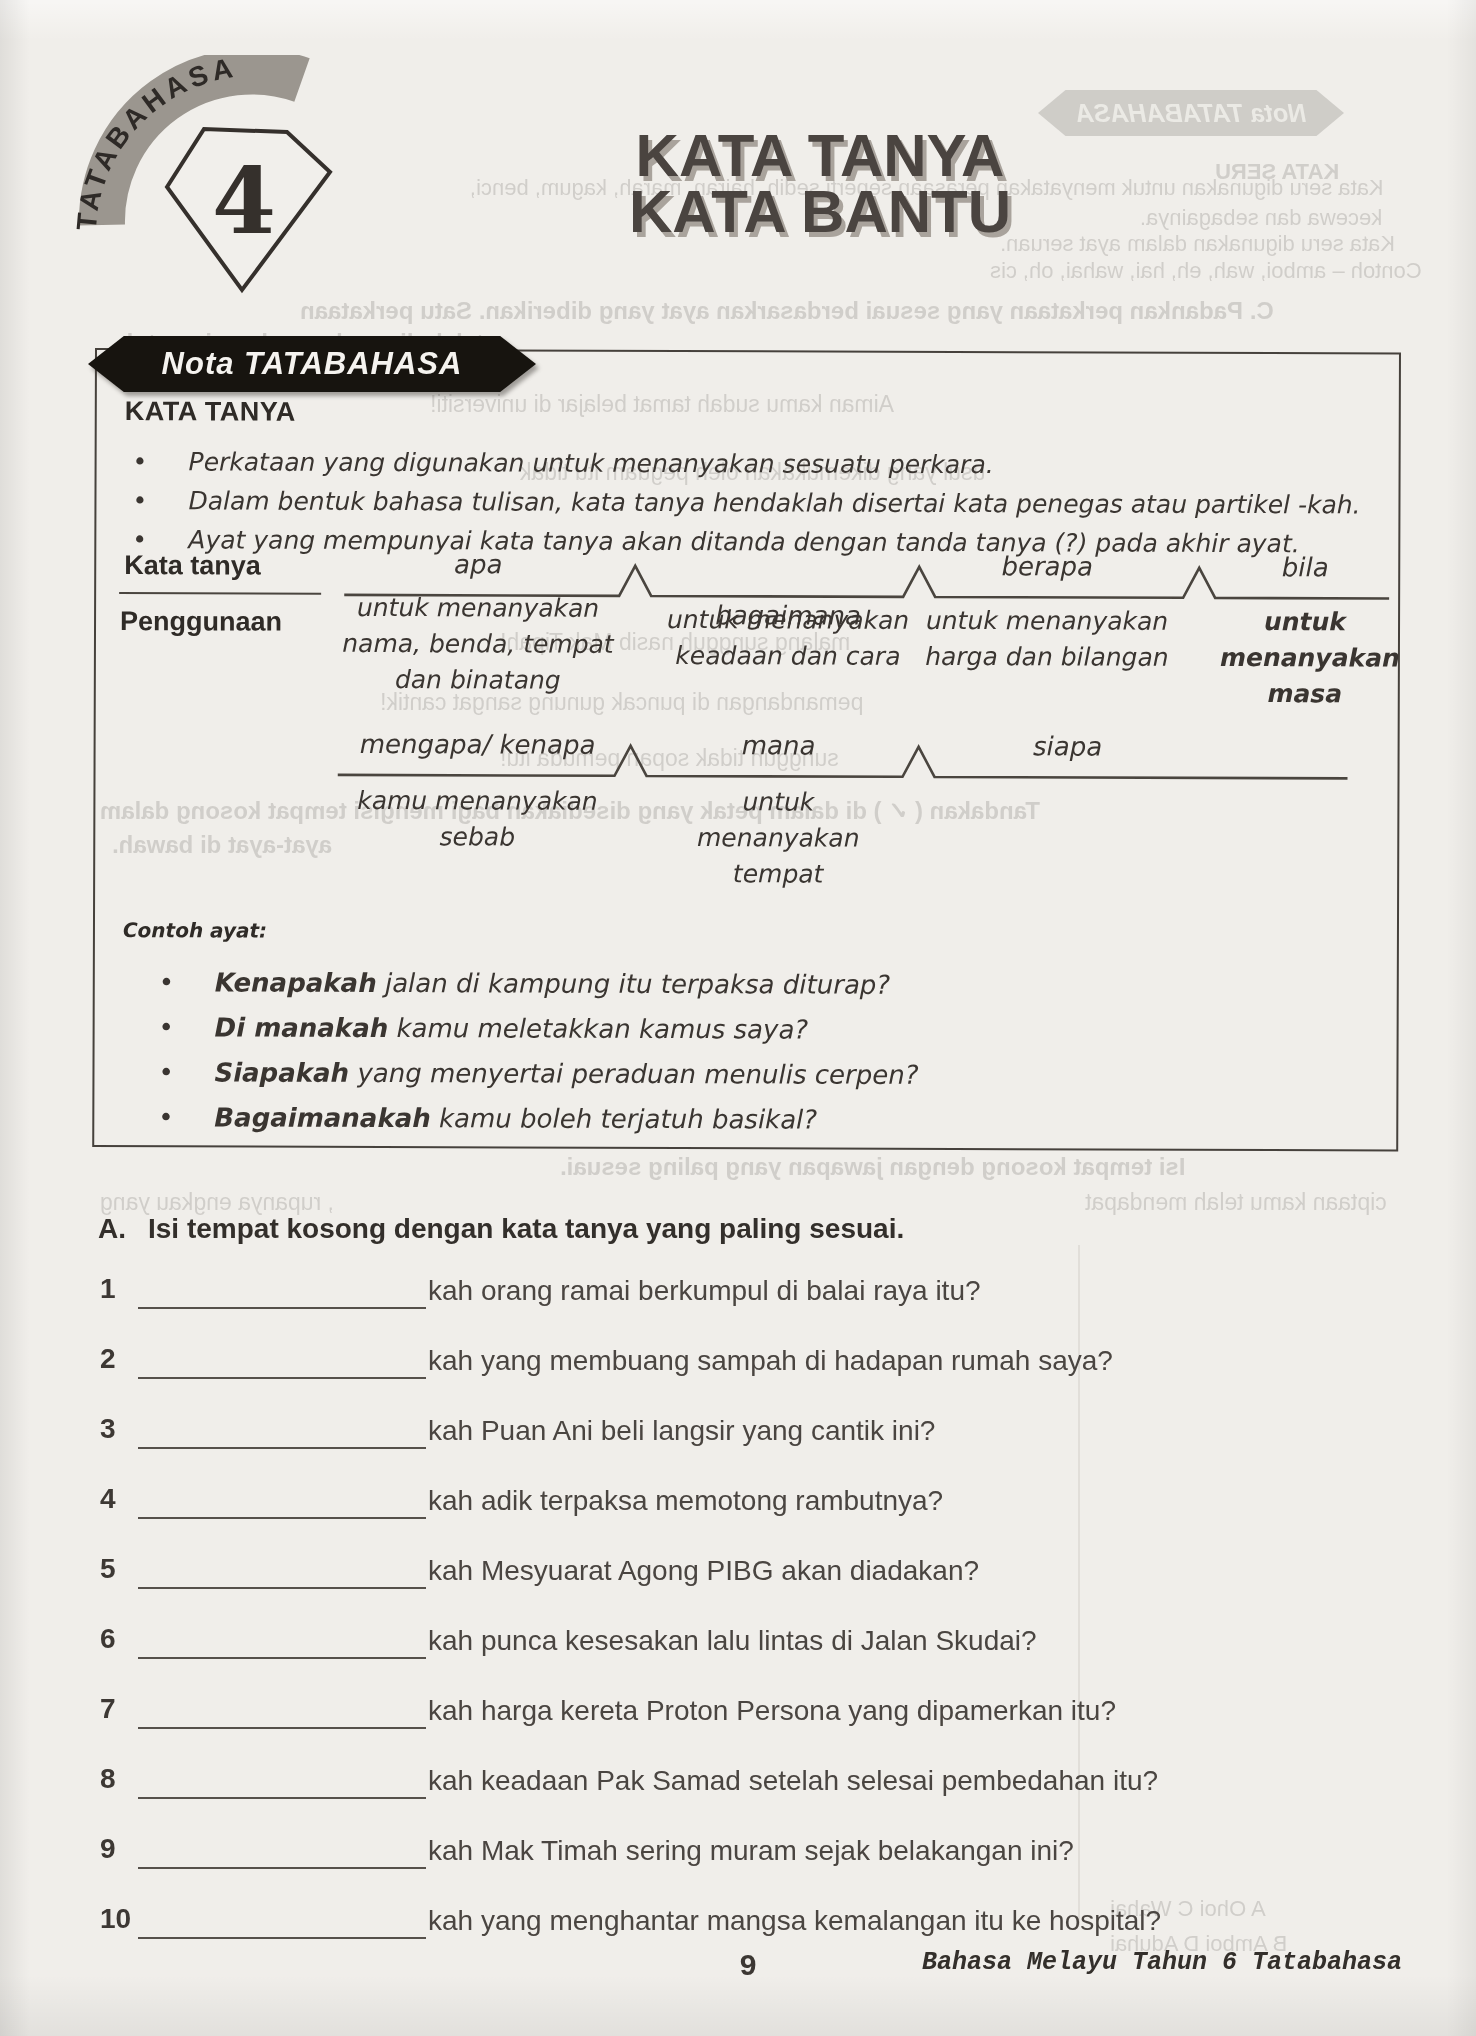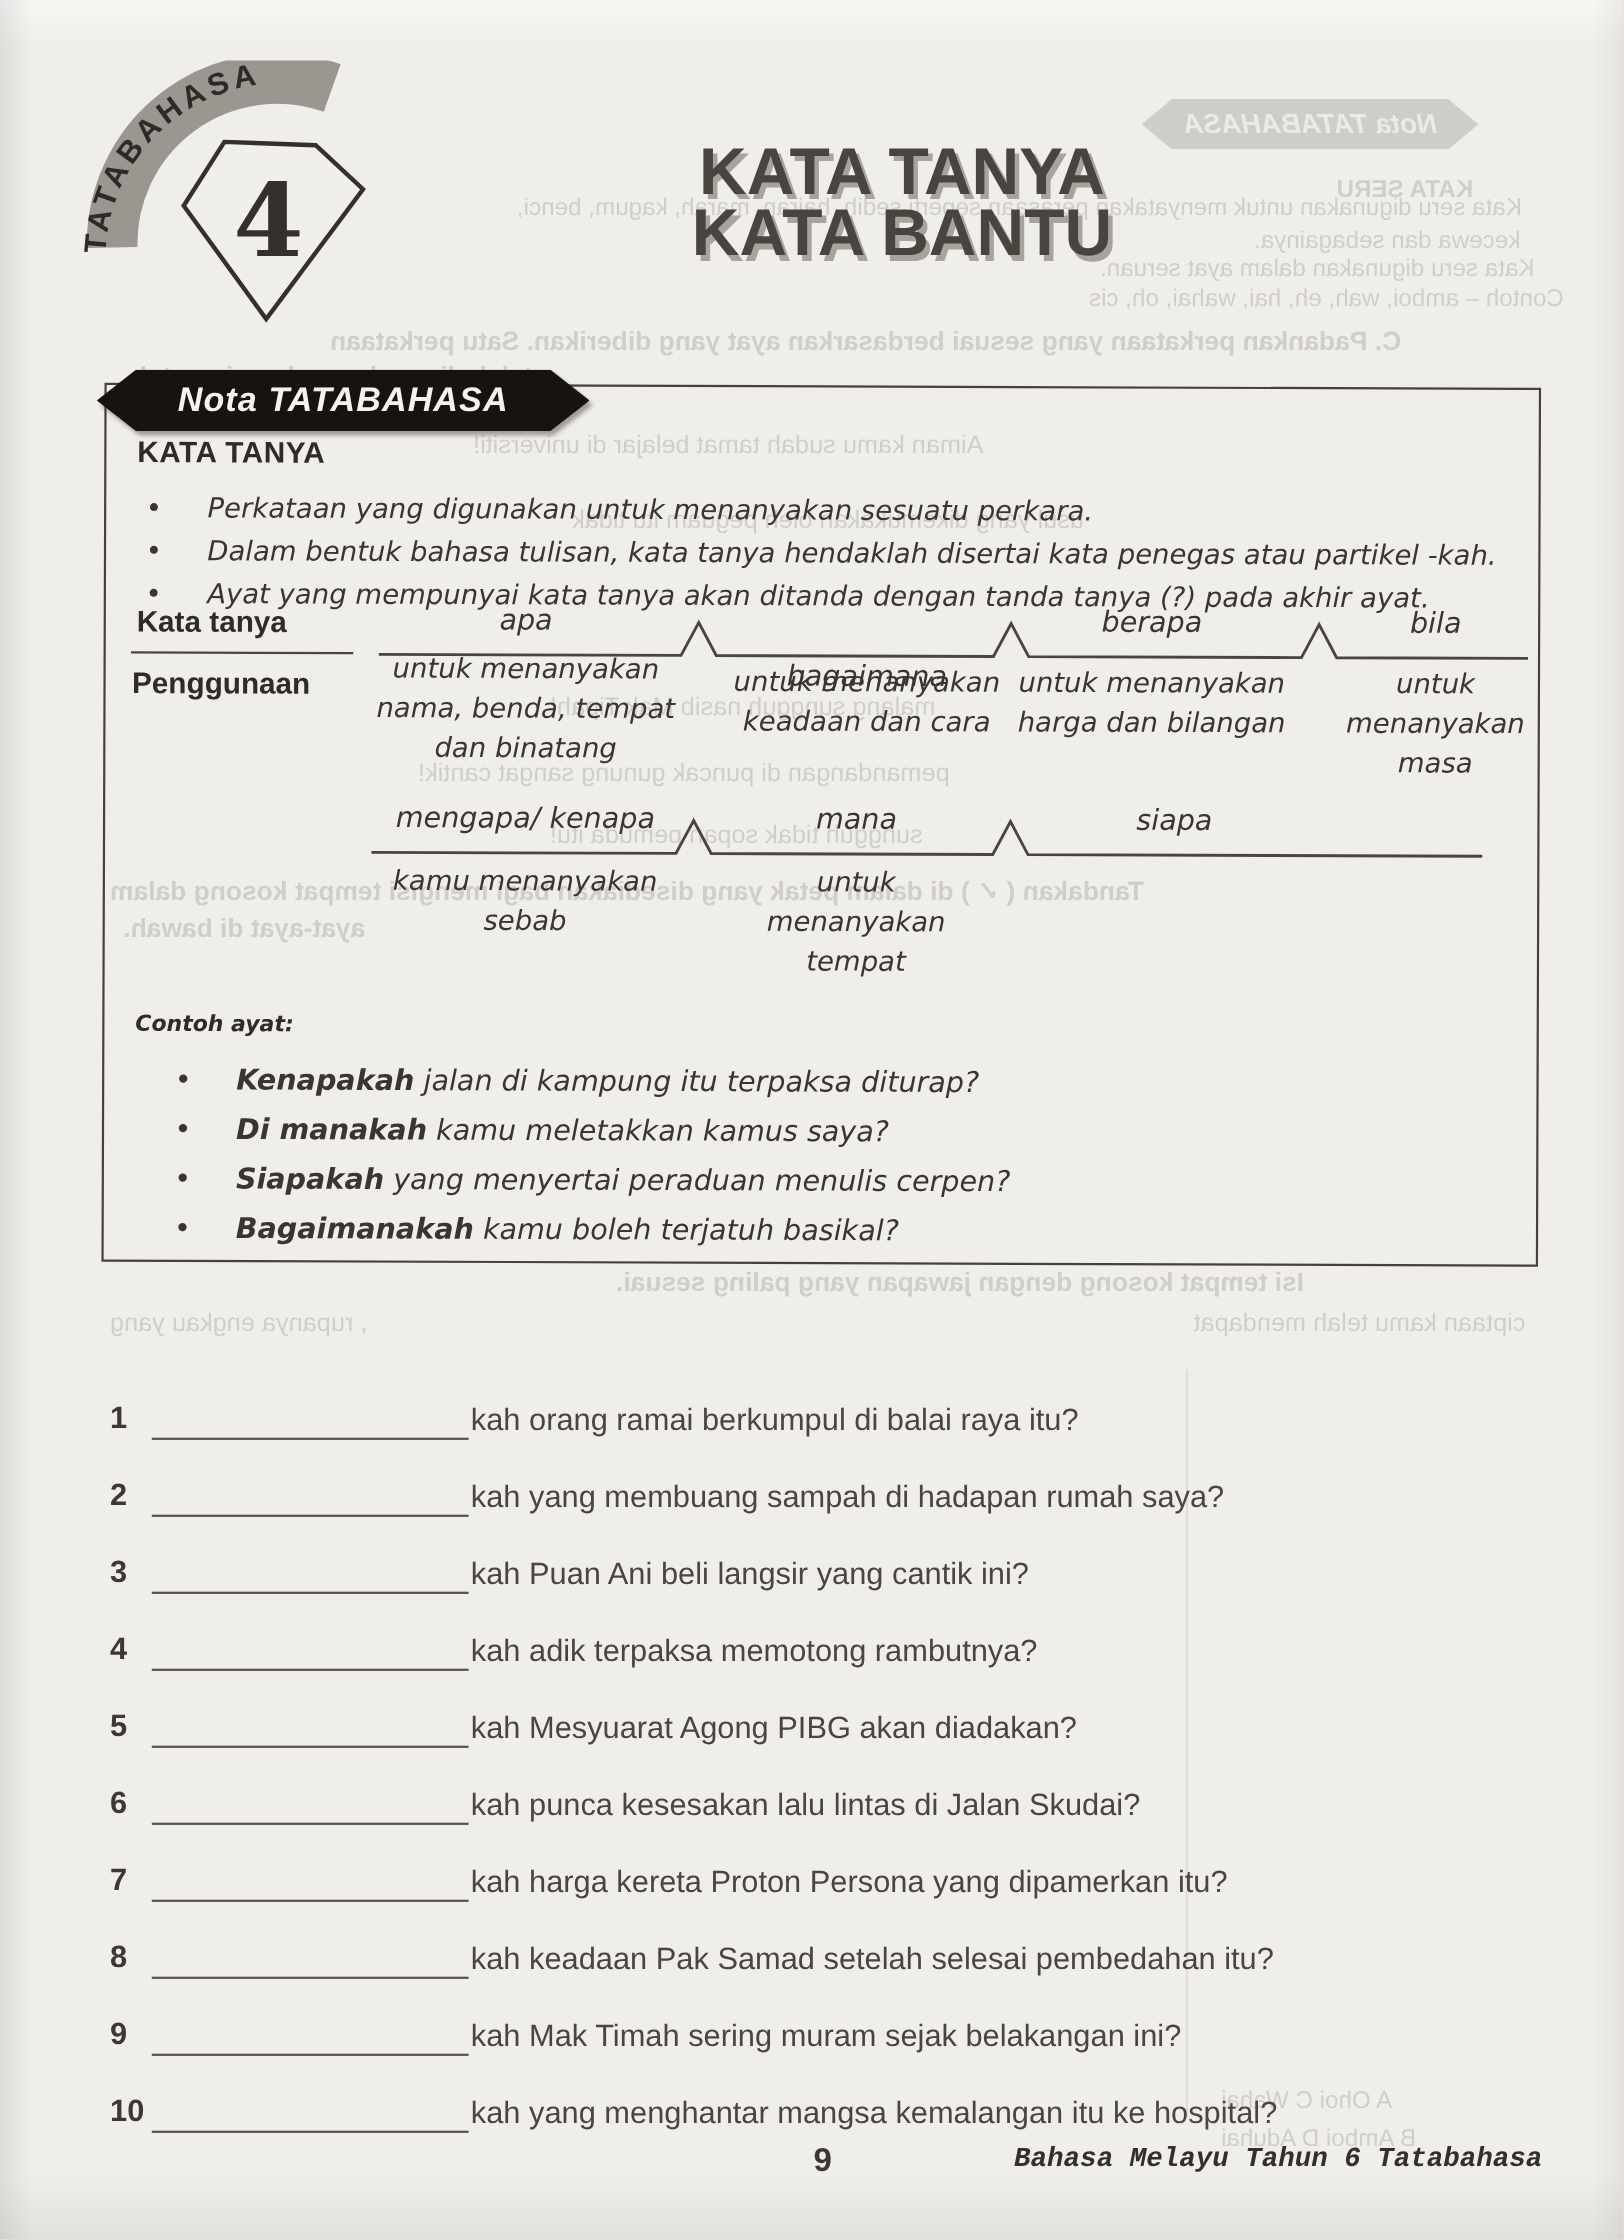--- a/index.html
+++ b/index.html
@@ -136,21 +136,21 @@
     <div class="tbl-word" style="left:841px;top:198px;width:220px;">berapa</div>
     <div class="tbl-word" style="left:1099px;top:198px;width:220px;">bila</div>
 
     <svg class="divider-svg" style="left:248px;top:210px;" width="1050" height="40" viewBox="0 0 1050 40">
       <path d="M0 34 H275 L291 4 L307 34 H559 L575 4 L591 34 H839 L855 4 L871 34 H1045" fill="none" stroke="#4a453f" stroke-width="2.6"></path>
     </svg>
 
     <div class="tbl-usage" style="left:242px;top:239px;width:280px;">untuk menanyakan nama, benda, tempat dan binatang</div>
     <div class="tbl-usage" style="left:552px;top:250px;width:280px;">untuk menanyakan keadaan dan cara</div>
     <div class="tbl-usage" style="left:811px;top:250px;width:280px;">untuk menanyakan harga dan bilangan</div>
-    <div class="tbl-usage" style="left:1124px;top:250px;width:170px;">untuk menanyakan masa</div>
+    <div class="tbl-usage" style="left:1124px;top:250px;width:170px;font-weight:bold;">untuk menanyakan masa</div>
 
     <div class="tbl-word" style="left:252px;top:378px;width:260px;">mengapa/ kenapa</div>
     <div class="tbl-word" style="left:593px;top:378px;width:180px;">mana</div>
     <div class="tbl-word" style="left:882px;top:378px;width:180px;">siapa</div>
 
     <svg class="divider-svg" style="left:242px;top:390px;" width="1012" height="40" viewBox="0 0 1012 40">
       <path d="M0 34 H277 L293 4 L309 34 H565 L581 4 L597 34 H1010" fill="none" stroke="#4a453f" stroke-width="2.6"></path>
     </svg>
 
     <div class="tbl-usage" style="left:252px;top:432px;width:260px;">kamu menanyakan sebab</div>
@@ -162,20 +162,23 @@
       <li><span class="lead">Di manakah</span><span> kamu meletakkan kamus saya?</span></li>
       <li><span class="lead">Siapakah</span><span> yang menyertai peraduan menulis cerpen?</span></li>
       <li><span class="lead">Bagaimanakah</span><span> kamu boleh terjatuh basikal?</span></li>
     </ul>
   </div>
 
   <div class="banner-wrap">
     <div class="banner">Nota TATABAHASA</div>
   </div>
 
+  <div class="secA">
+    <span class="lbl">A.</span><span>Isi tempat kosong dengan kata tanya yang paling sesuai.</span>
+  </div>
 
   <div class="q-row" style="top:1273px;">
     <span class="q-no">1</span>
     <span class="q-blank"></span>
     <span class="q-text">kah orang ramai berkumpul di balai raya itu?</span>
   </div>
   <div class="q-row" style="top:1343px;">
     <span class="q-no">2</span>
     <span class="q-blank"></span>
     <span class="q-text">kah yang membuang sampah di hadapan rumah saya?</span>

